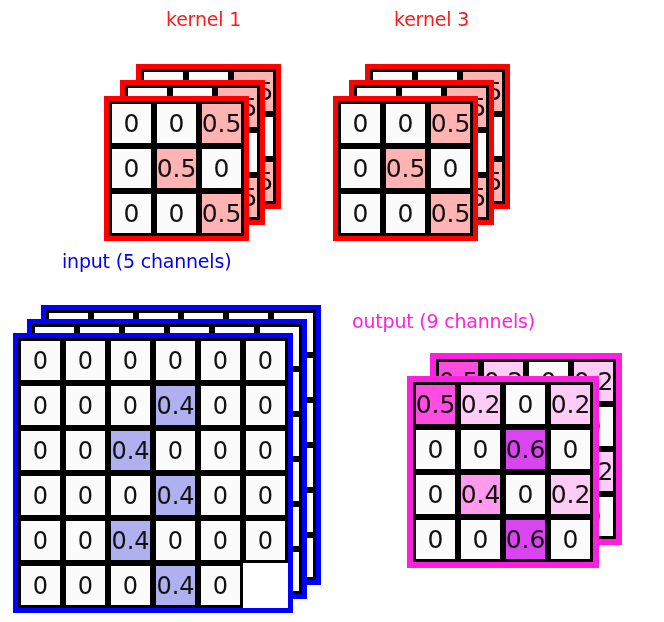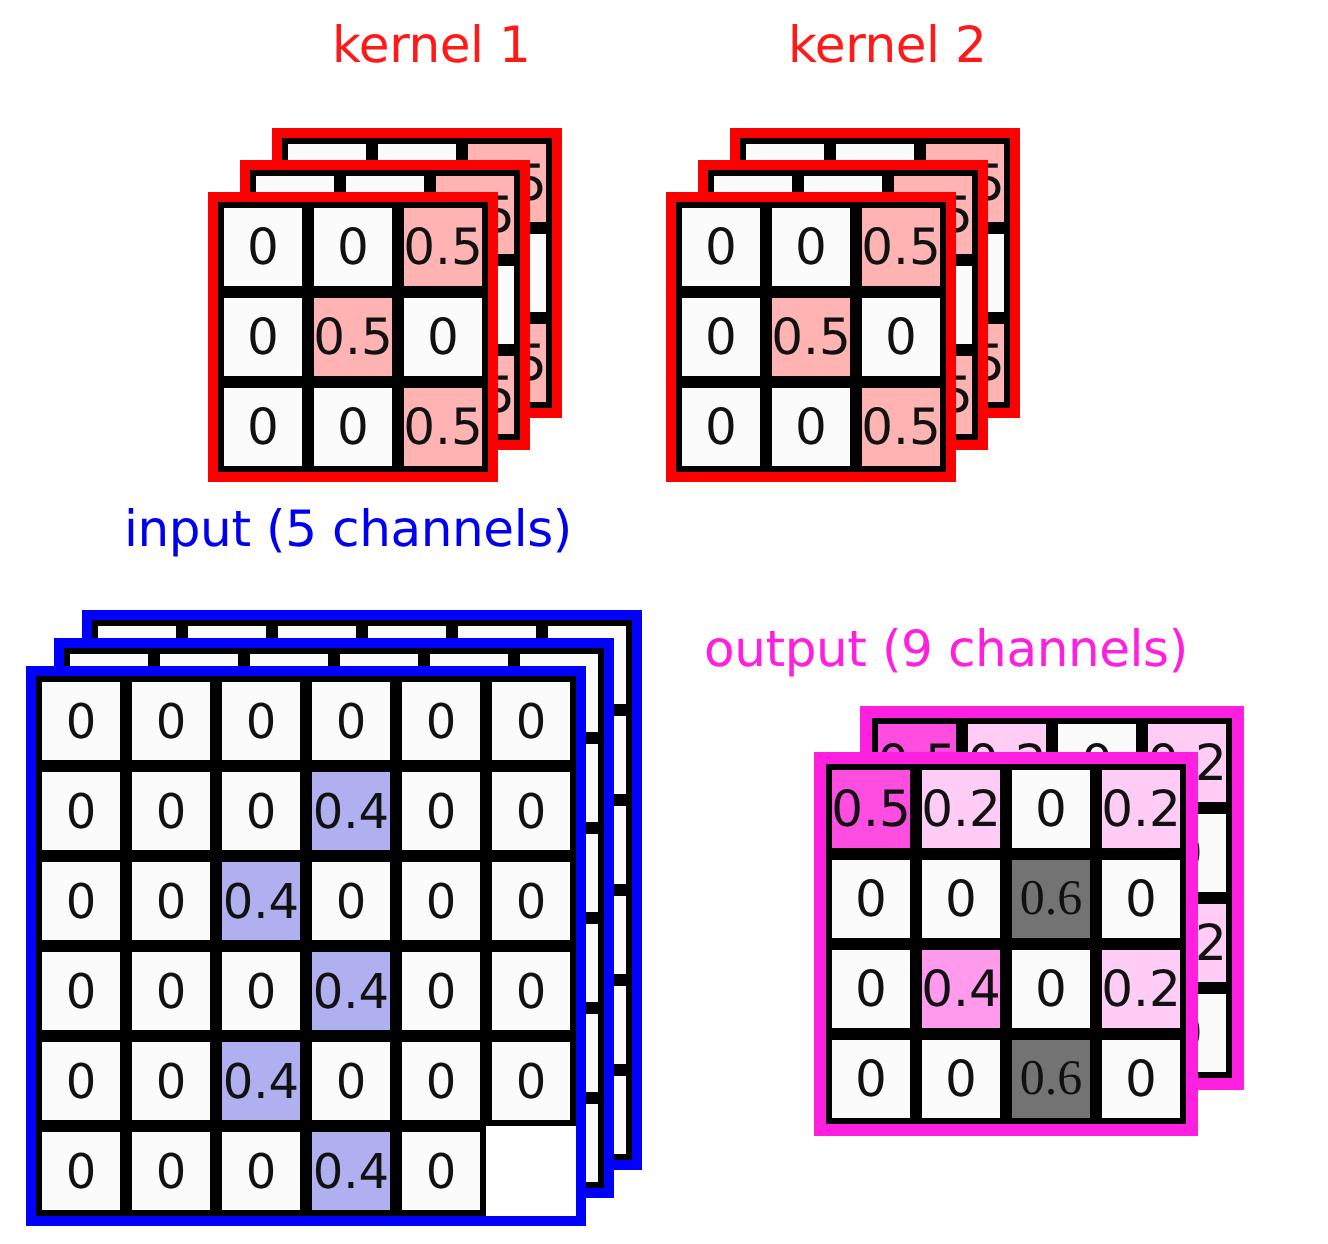--- a/index.html
+++ b/index.html
@@ -11,21 +11,21 @@
     width: 664px;
     height: 622px;
     position: relative;
     overflow: hidden;
     font-family: "DejaVu Sans", sans-serif;
   }
 
   .title {
     position: absolute;
     white-space: nowrap;
-    font-size: 25px;
+    font-size: 19px;
     line-height: 1;
     letter-spacing: -0.2px;
   }
   .title-kernel1 { left: 166px; top: 10px; color: #ff1a1a; }
   .title-kernel2 { left: 394px; top: 10px; color: #ff1a1a; }
   .title-input   { left: 62px;  top: 252px; color: #0000ee; }
   .title-output  { left: 352px; top: 312px; color: #ff20df; }
 
   
   .stack {
@@ -59,31 +59,31 @@
   .i-layer .cell { font-size: 24px; }
 
   
   .o-layer { border: 6px solid #ff20df; }
   .o-layer .cell { font-size: 25px; }
 
   
   .v-red-05   { background: #ffb3b3; }
   .v-blue-10  { background: #6f6fdb; }
   .v-blue-04  { background: #b0b0f0; }
-  .v-mag-06   { background: #737373; font-family: Liberation Serif, serif; }
+  .v-mag-06   { background: #d946ef; }
   .v-mag-05   { background: #ff4de0; }
   .v-mag-04   { background: #ff9aec; }
   .v-mag-02   { background: #ffccf5; }
   .v-zero     { background: #fbfbfb; }
 </style>
 </head>
 <body>
 
 <div class="title title-kernel1">kernel 1</div>
-<div class="title title-kernel2">kernel 2</div>
+<div class="title title-kernel2">kernel 3</div>
 <div class="title title-input">input (5 channels)</div>
 <div class="title title-output">output (9 channels)</div>
 
 <div class="stack" id="kernel1-stack" style="left:0;top:0;width:664px;height:622px;">
     <div class="layer k-layer" style="left: 136px; top: 64px; grid-template-columns: repeat(3, 45px); grid-template-rows: repeat(3, 45px); z-index: 8;">
       <div class="cell v-zero">0</div>
       <div class="cell v-zero">0</div>
       <div class="cell v-red-05">0.5</div>
       <div class="cell v-zero">0</div>
       <div class="cell v-red-05">0.5</div>

